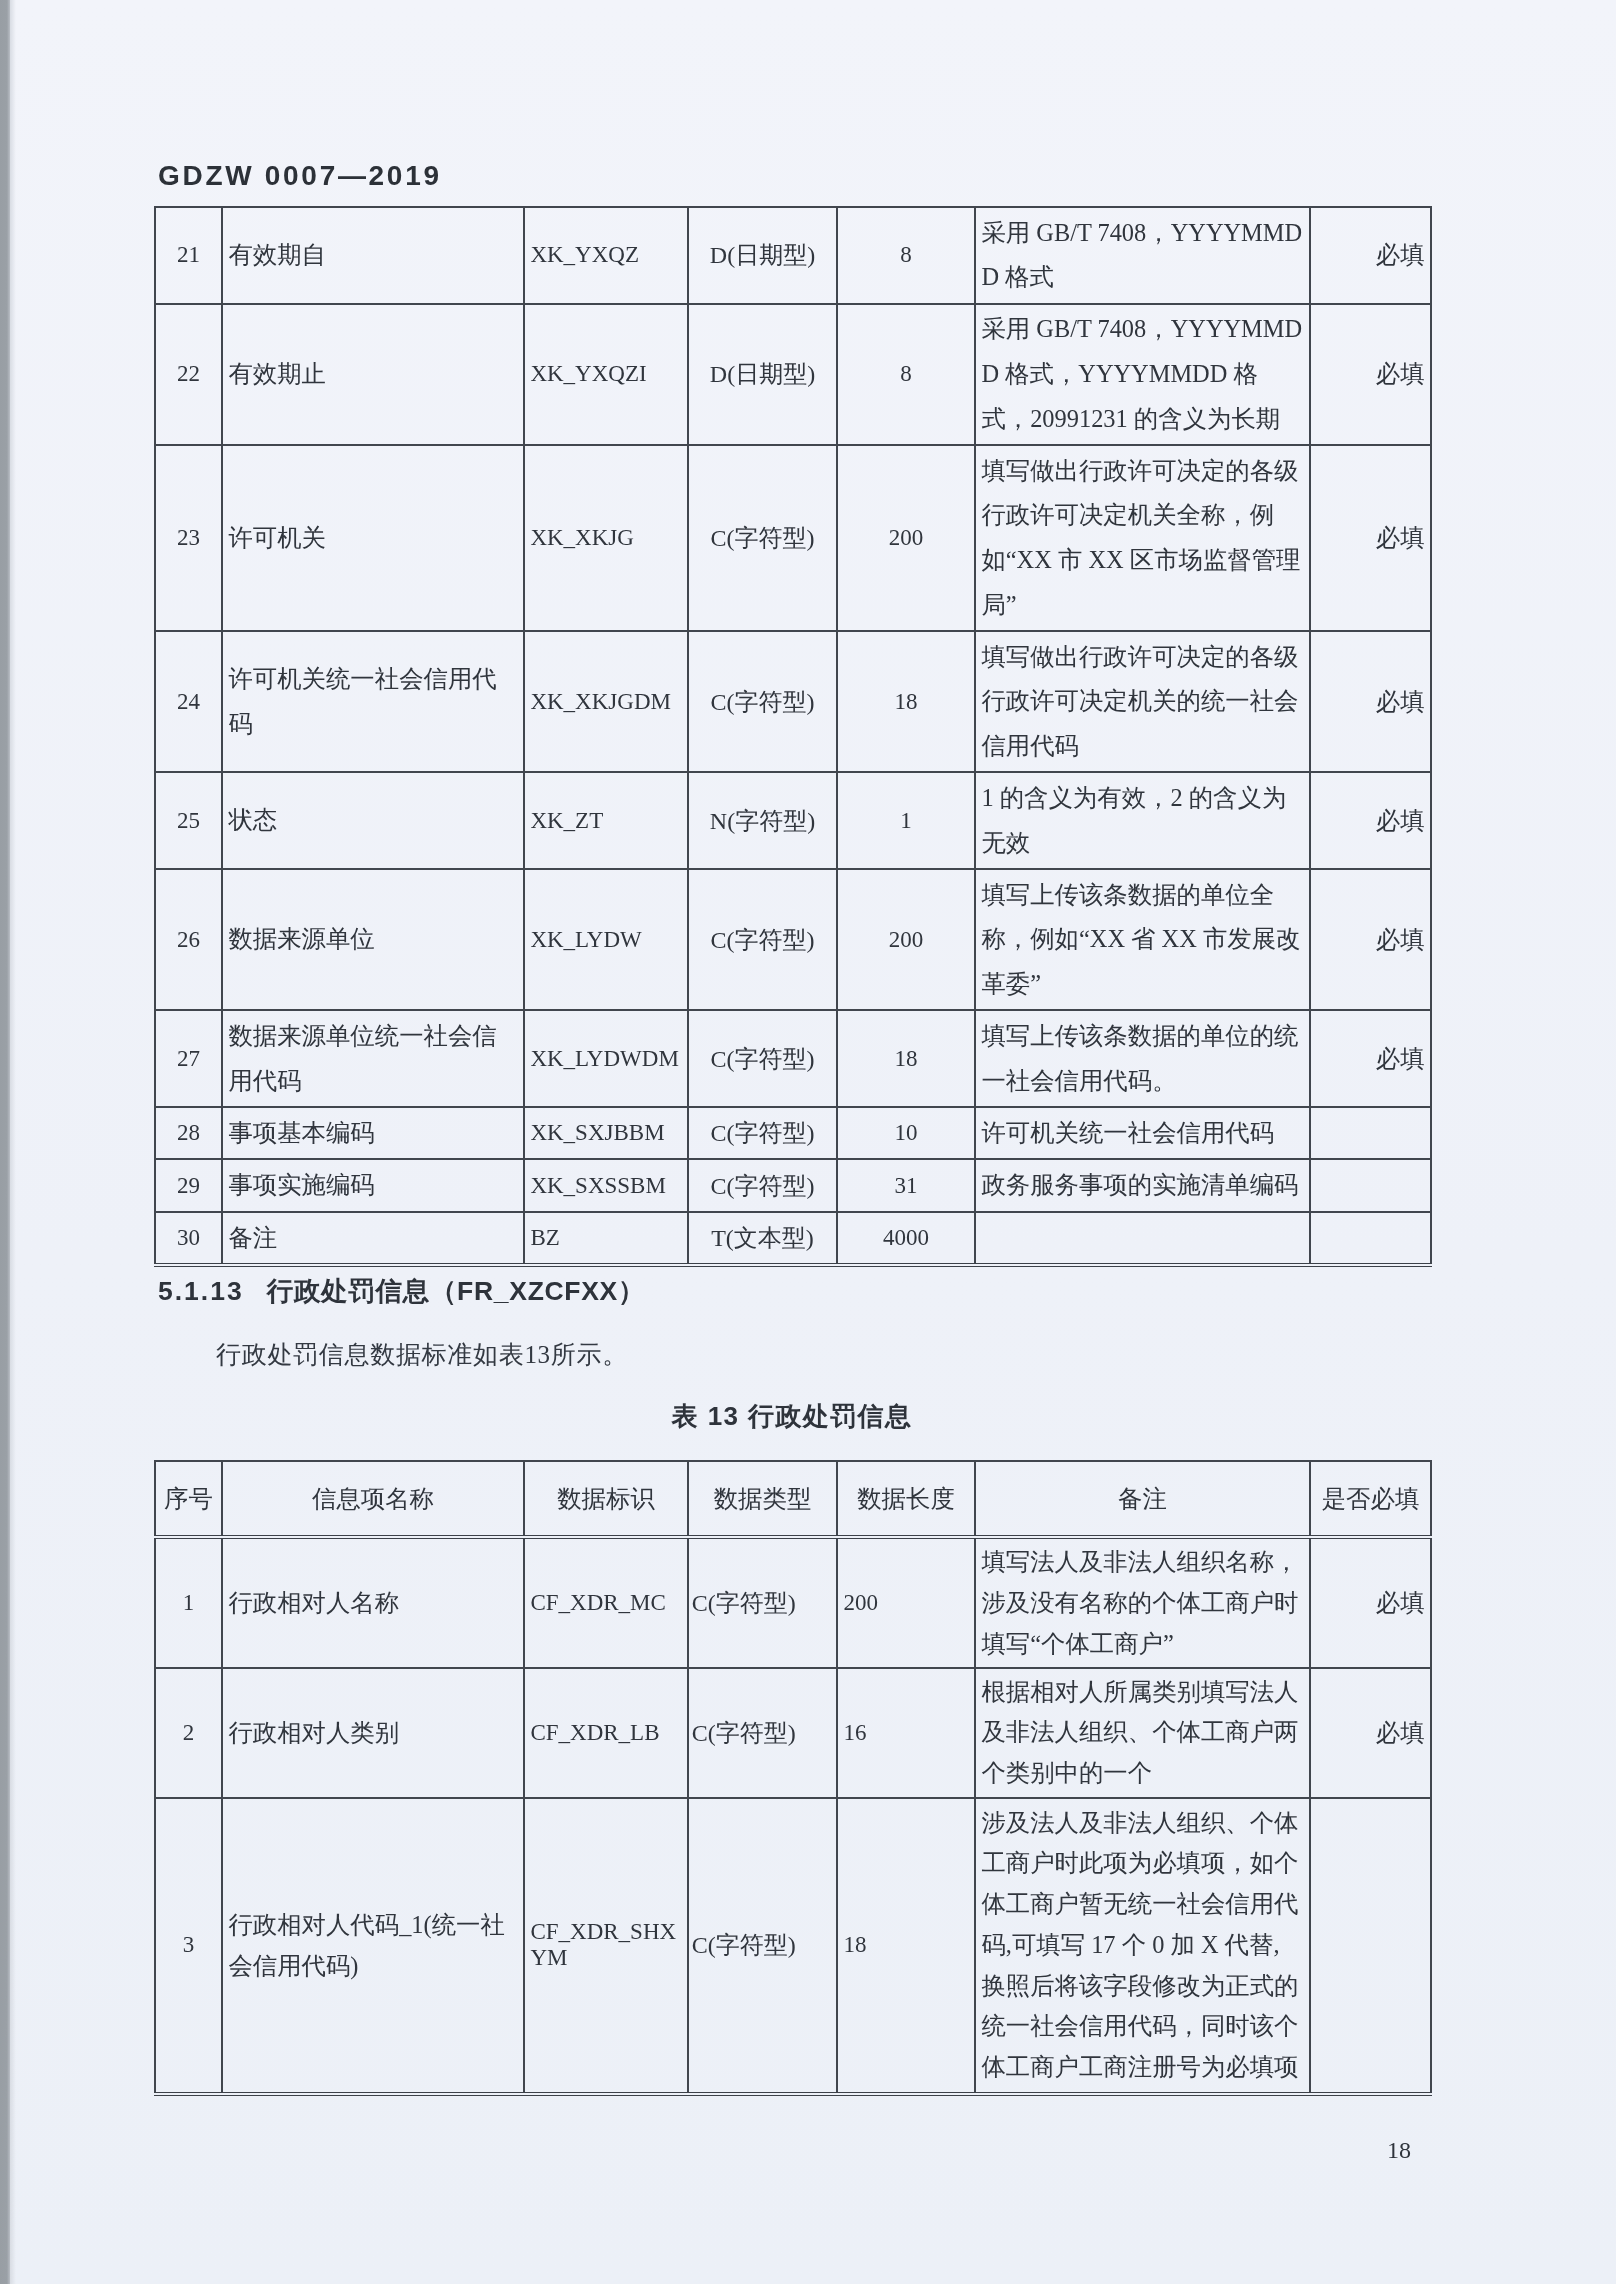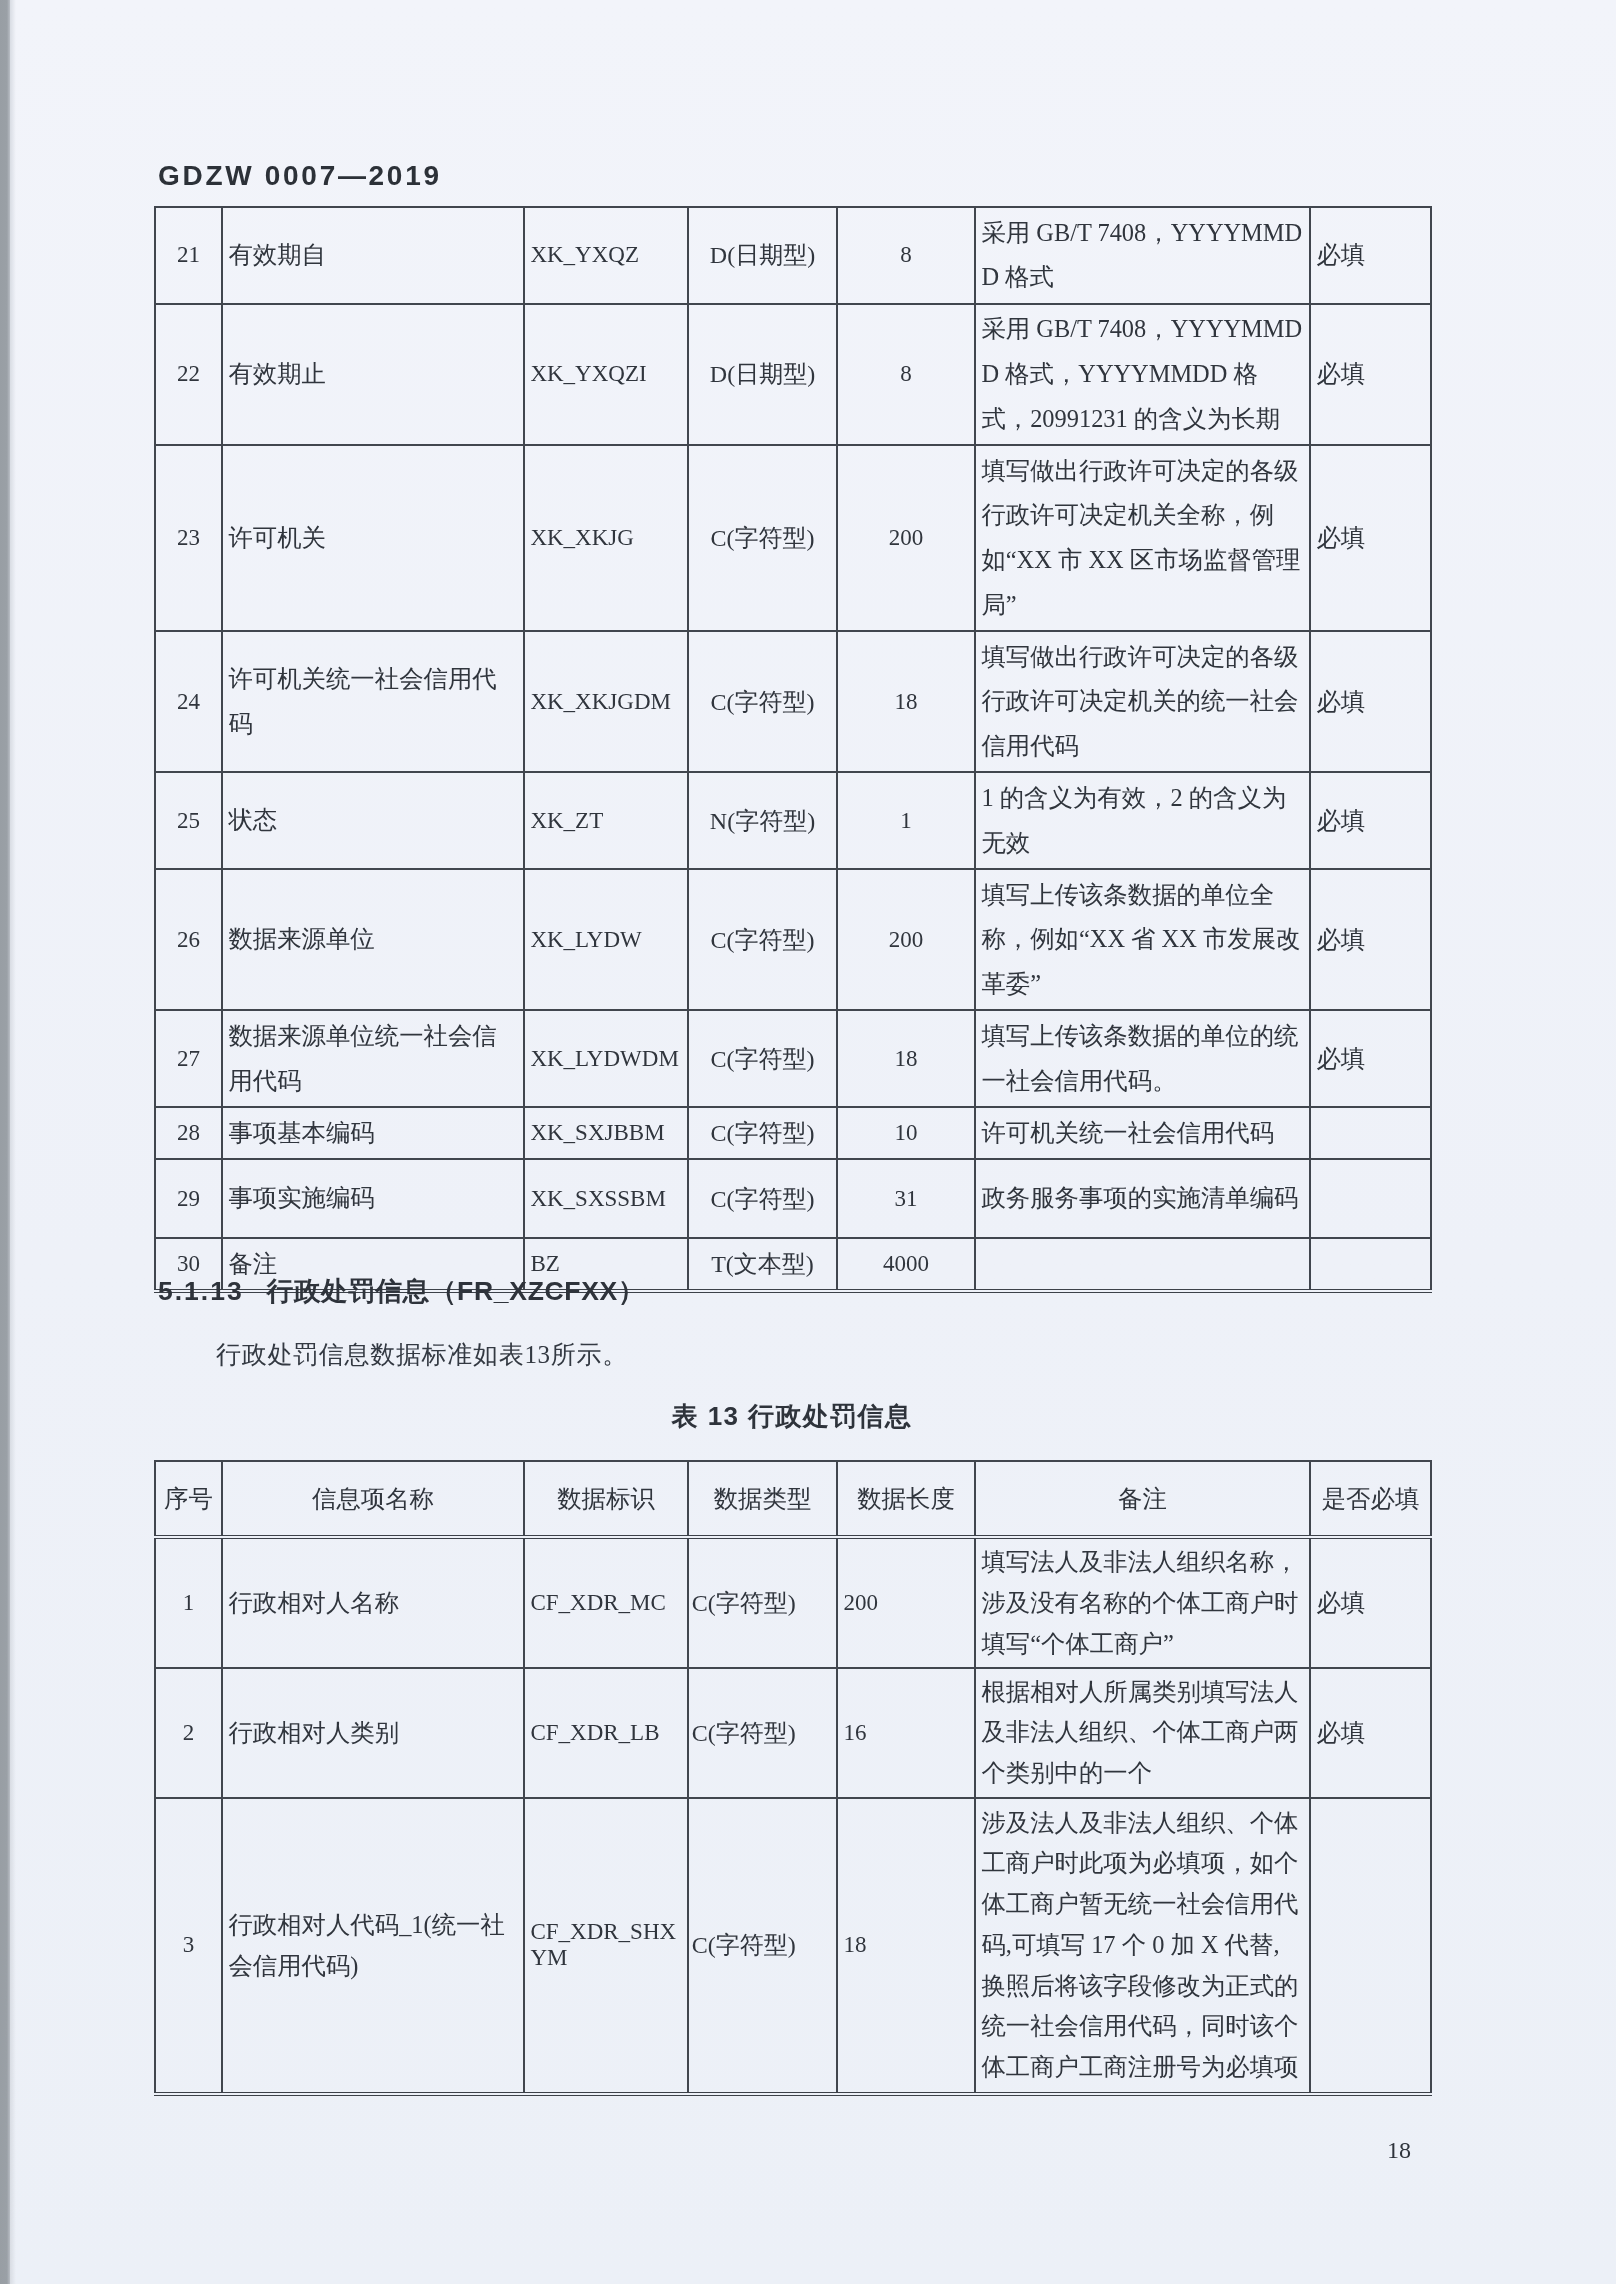--- a/index.html
+++ b/index.html
@@ -44,21 +44,21 @@
   #table-penalty{top:1460px;border:2.7px solid #3c4149;}
   #table-license{border-bottom:4.7px double #3c4149;border-radius:9px;}
   #table-penalty tr.hdr th{border-bottom:4.7px double #3c4149;height:68px;text-align:center;padding:2.7px 1.4px;}
   #table-penalty{border-bottom:4.7px double #3c4149;}
   td.c-no{text-align:center;font-size:23px;}
   td.c-name{text-align:left;line-height:1.83;}
   td.c-id{text-align:left;font-size:23px;padding-left:4.1px;letter-spacing:0;}
   td.c-type{text-align:center;font-size:24px;}
   td.c-len{text-align:center;font-size:23px;}
   td.c-remark{text-align:left;line-height:1.83;padding-left:6.8px;padding-right:4.1px;}
-  td.c-req{text-align:left;}
+  td.c-req{text-align:right;}
   #table-penalty td.c-type{text-align:left;padding-left:2.7px;}
   #table-penalty td.c-len{text-align:left;padding-left:5.4px;}
   #table-penalty td.c-name{line-height:1.7;}
   #table-penalty td.c-remark{line-height:1.67;margin-left:32px;}
   .section-heading{
     position:absolute;left:158px;top:1273px;
     font-family:"Liberation Sans","DejaVu Sans",sans-serif;
     font-weight:700;font-size:26.5px;color:#2e333b;
     letter-spacing:0.7px;
   }
@@ -164,21 +164,21 @@
       </tr>
       <tr style="height:45px">
         <td class="c-no">28</td>
         <td class="c-name wrap-any">事项基本编码</td>
         <td class="c-id">XK_SXJBBM</td>
         <td class="c-type">C(字符型)</td>
         <td class="c-len">10</td>
         <td class="c-remark wrap-any">许可机关统一社会信用代码</td>
         <td class="c-req"></td>
       </tr>
-      <tr style="height:79px">
+      <tr style="height:53px">
         <td class="c-no">29</td>
         <td class="c-name wrap-any">事项实施编码</td>
         <td class="c-id">XK_SXSSBM</td>
         <td class="c-type">C(字符型)</td>
         <td class="c-len">31</td>
         <td class="c-remark wrap-any">政务服务事项的实施清单编码</td>
         <td class="c-req"></td>
       </tr>
       <tr style="height:47px">
         <td class="c-no">30</td>

